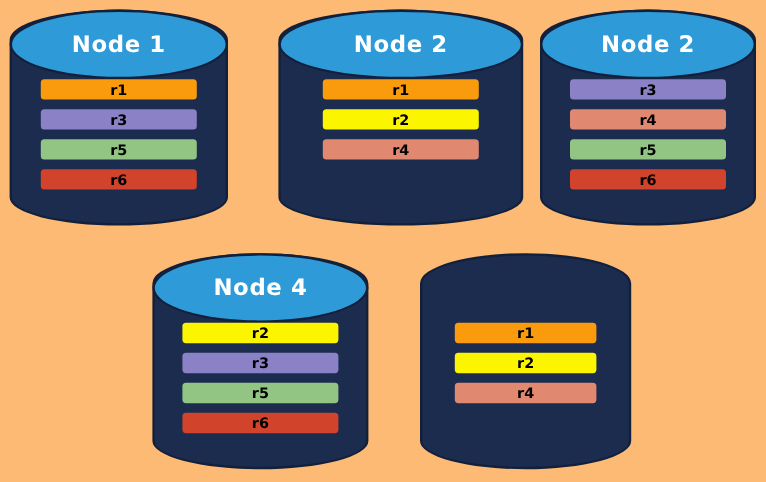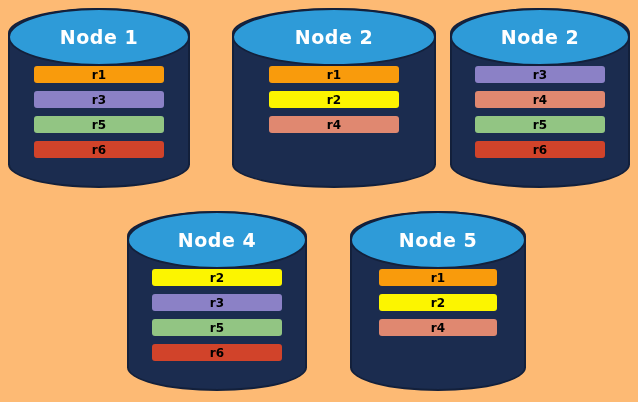--- a/index.html
+++ b/index.html
@@ -160,23 +160,20 @@
         <div class="replica" style="width: 130px; height: 17px; background: rgb(146, 197, 131); font-size: 12px; color: rgb(0, 0, 0);">
           <span>r5</span>
         </div>
         <div class="replica" style="width: 130px; height: 17px; background: rgb(209, 67, 42); font-size: 12px; color: rgb(0, 0, 0);">
           <span>r6</span>
         </div>
       </div>
     </div>
     <div class="node" style="left: 350px; top: 211px; width: 176px; height: 180px;">
       <div class="cyl-body" style="background: rgb(27, 44, 79); border-color: rgb(19, 32, 59);"></div>
-      <div class="cyl-top" style="height: 58px; background: rgb(46, 155, 216); border-color: rgb(19, 32, 59);">
-        <div class="node-label" style="color: rgb(255, 255, 255); font-size: 19px;">Node  5</div>
-      </div>
       <div class="replica-stack" style="top: 58px; gap: 8px;">
         <div class="replica" style="width: 118px; height: 17px; background: rgb(249, 155, 12); font-size: 12px; color: rgb(0, 0, 0);">
           <span>r1</span>
         </div>
         <div class="replica" style="width: 118px; height: 17px; background: rgb(252, 245, 0); font-size: 12px; color: rgb(0, 0, 0);">
           <span>r2</span>
         </div>
         <div class="replica" style="width: 118px; height: 17px; background: rgb(224, 136, 112); font-size: 12px; color: rgb(0, 0, 0);">
           <span>r4</span>
         </div>

